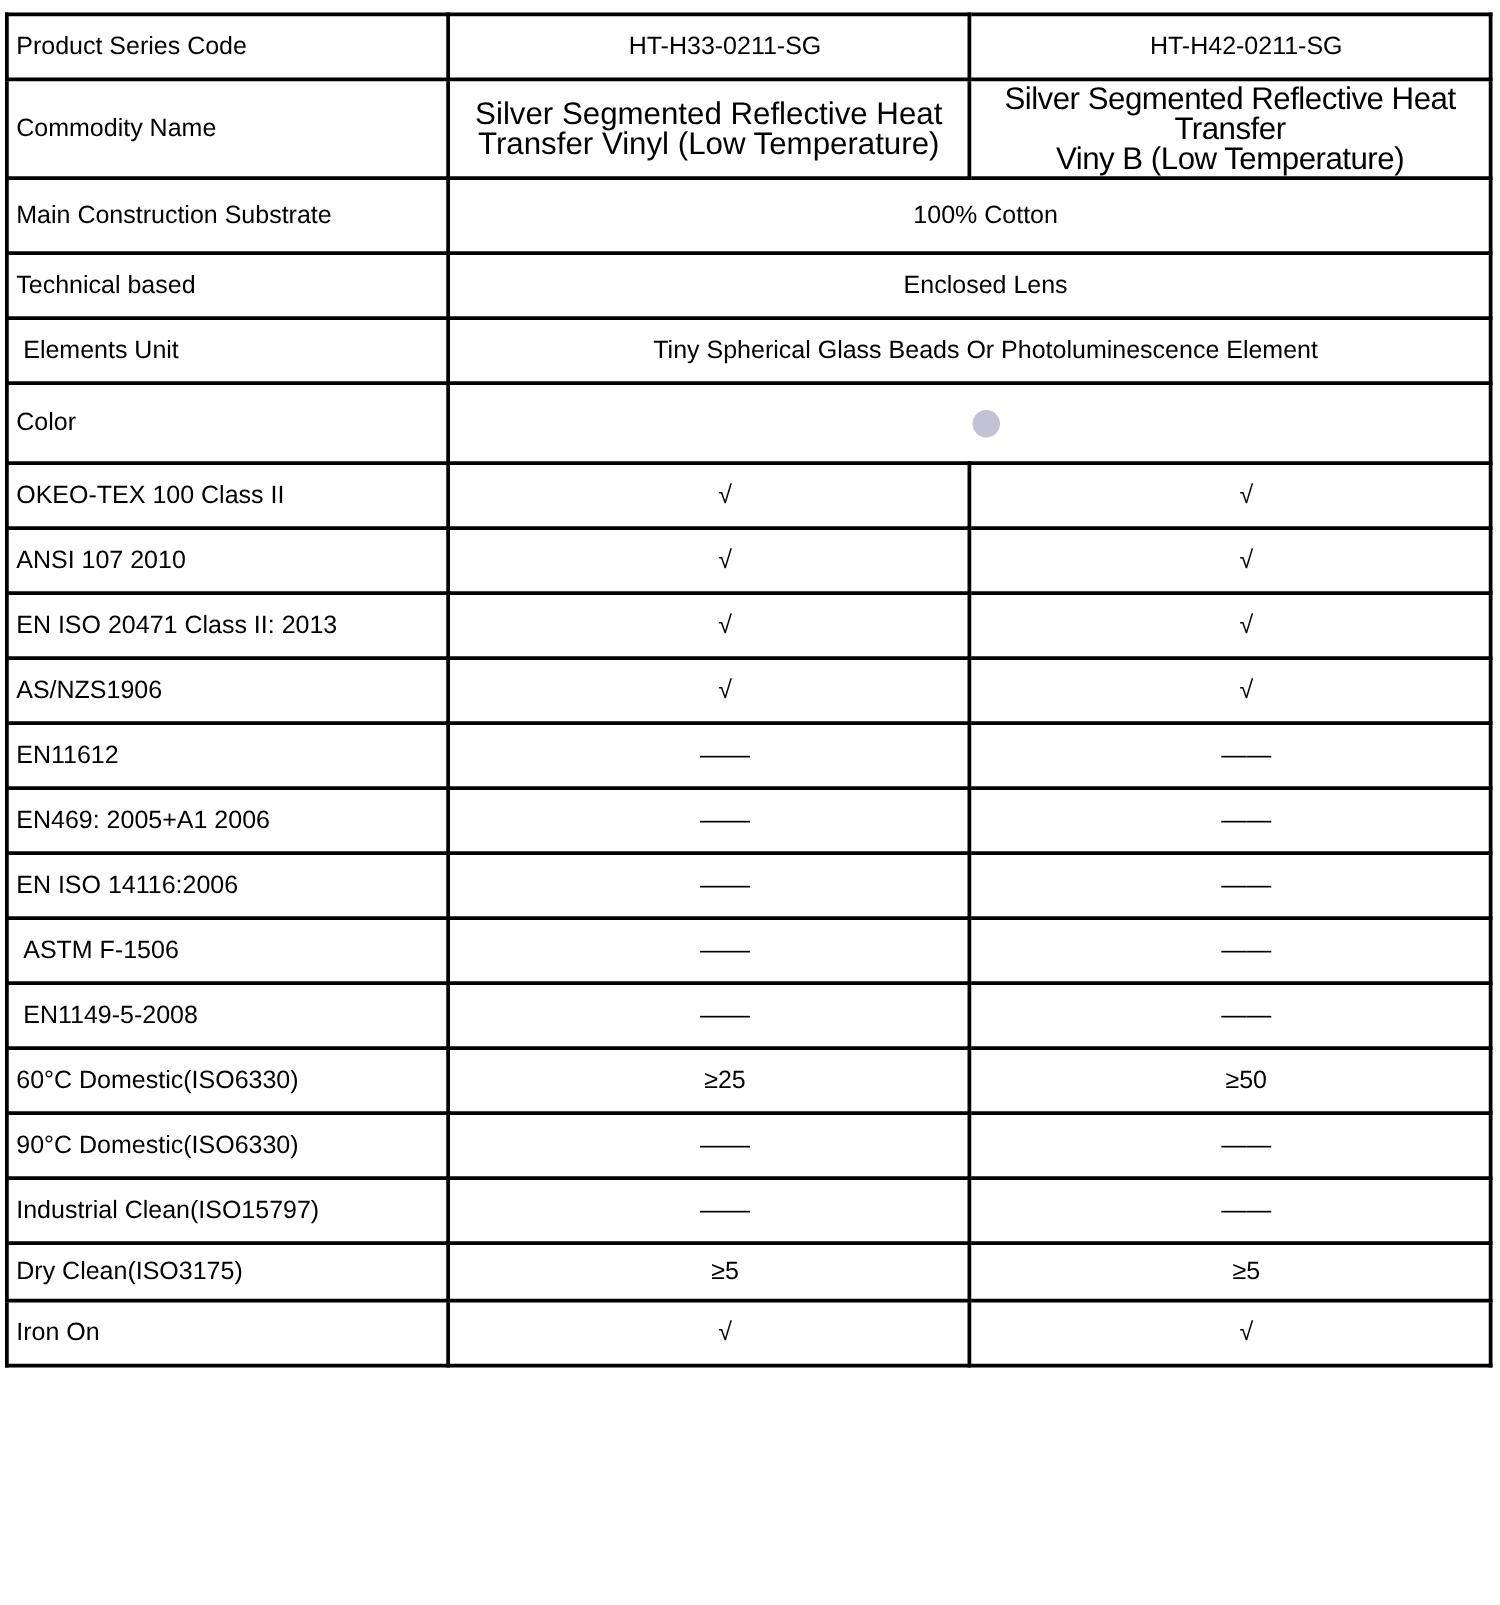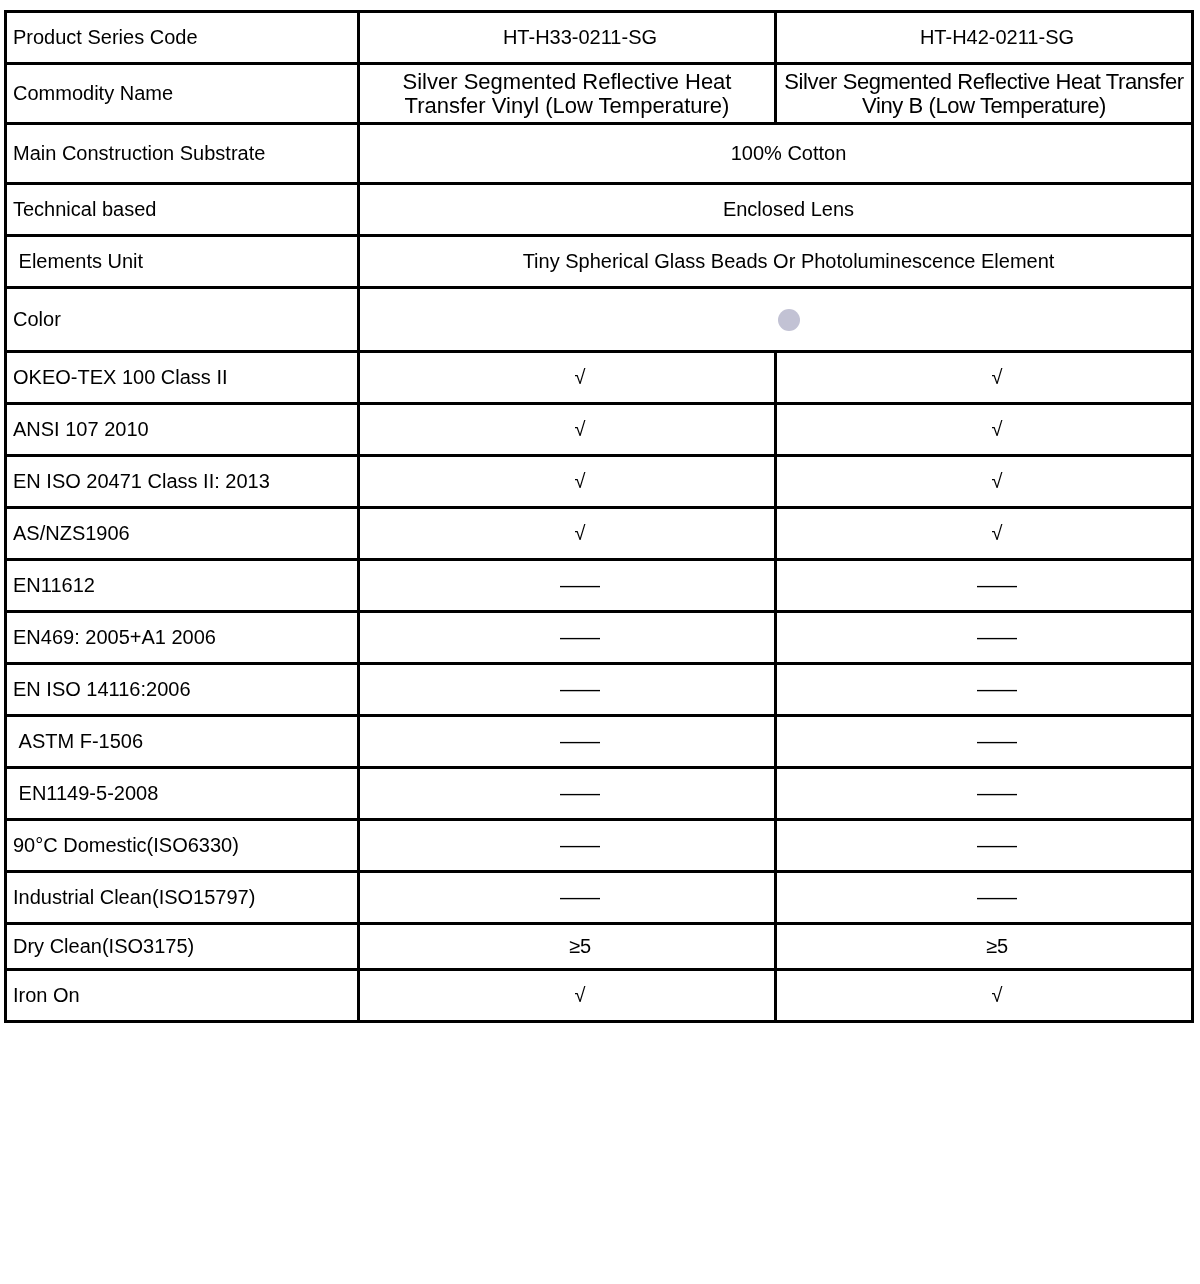--- a/index.html
+++ b/index.html
@@ -29,21 +29,21 @@
   td.lbl {
     text-align: left;
     padding-left: 6px;
     white-space: pre-wrap;
   }
   td.val {
     text-align: center;
     padding-left: 26px;
   }
   td.commodity {
-    font-size: 22px;
+    font-size: 25px;
     line-height: 24px;
     text-align: center;
     padding: 2px 1px;
   }
   td.commodity .line { display: block; }
   td.commodity.narrow {
     letter-spacing: -0.4px;
   }
   .dot {
     display: inline-block;
@@ -135,20 +135,25 @@
       <td class="lbl"> ASTM F-1506</td>
       <td class="val">——</td>
       <td class="val">——</td>
     </tr>
     <tr>
       <td class="lbl"> EN1149-5-2008</td>
       <td class="val">——</td>
       <td class="val">——</td>
     </tr>
     <tr>
+      <td class="lbl">60°C Domestic(ISO6330)</td>
+      <td class="val">≥25</td>
+      <td class="val">≥50</td>
+    </tr>
+    <tr>
       <td class="lbl">90°C Domestic(ISO6330)</td>
       <td class="val">——</td>
       <td class="val">——</td>
     </tr>
     <tr>
       <td class="lbl">Industrial Clean(ISO15797)</td>
       <td class="val">——</td>
       <td class="val">——</td>
     </tr>
     <tr class="h46">

